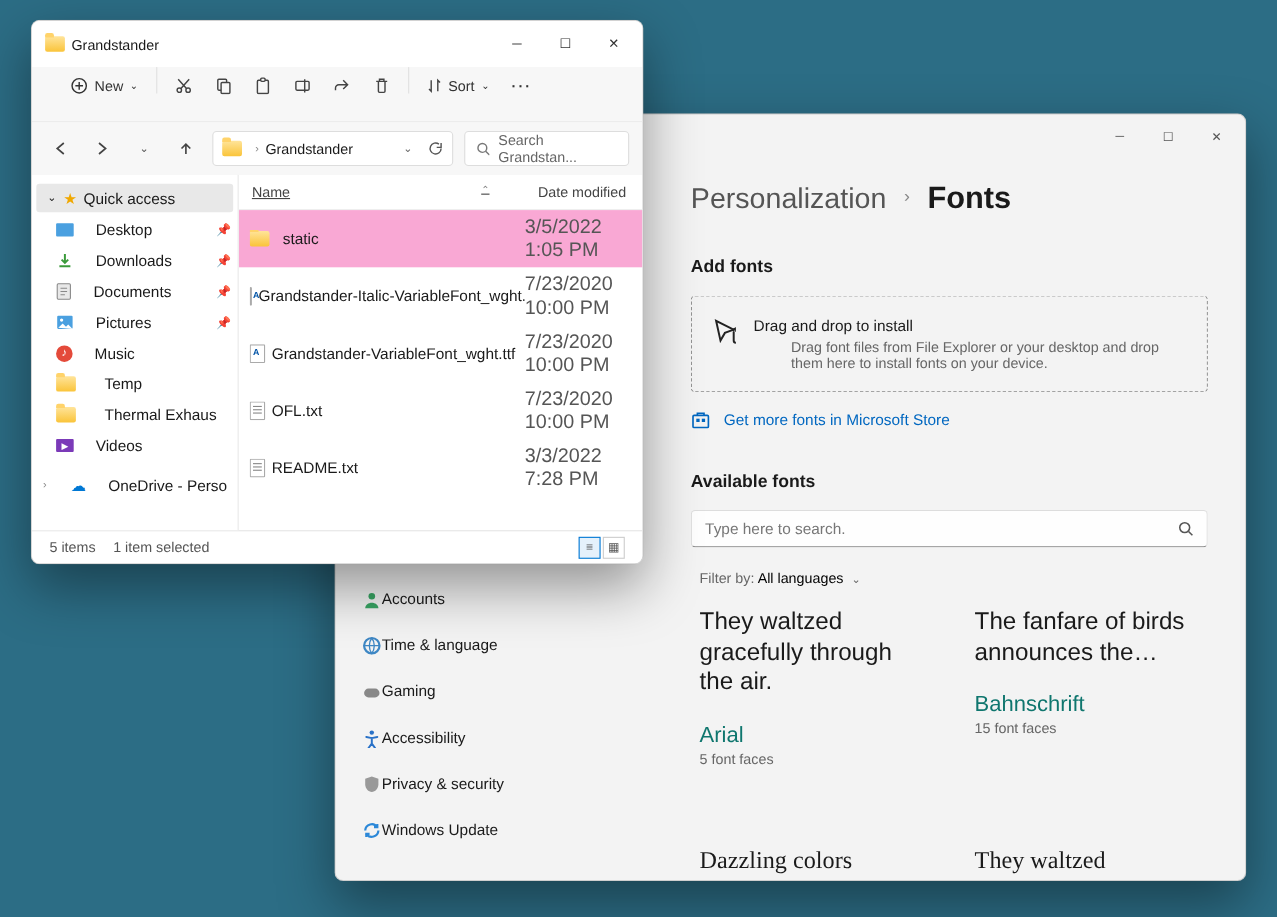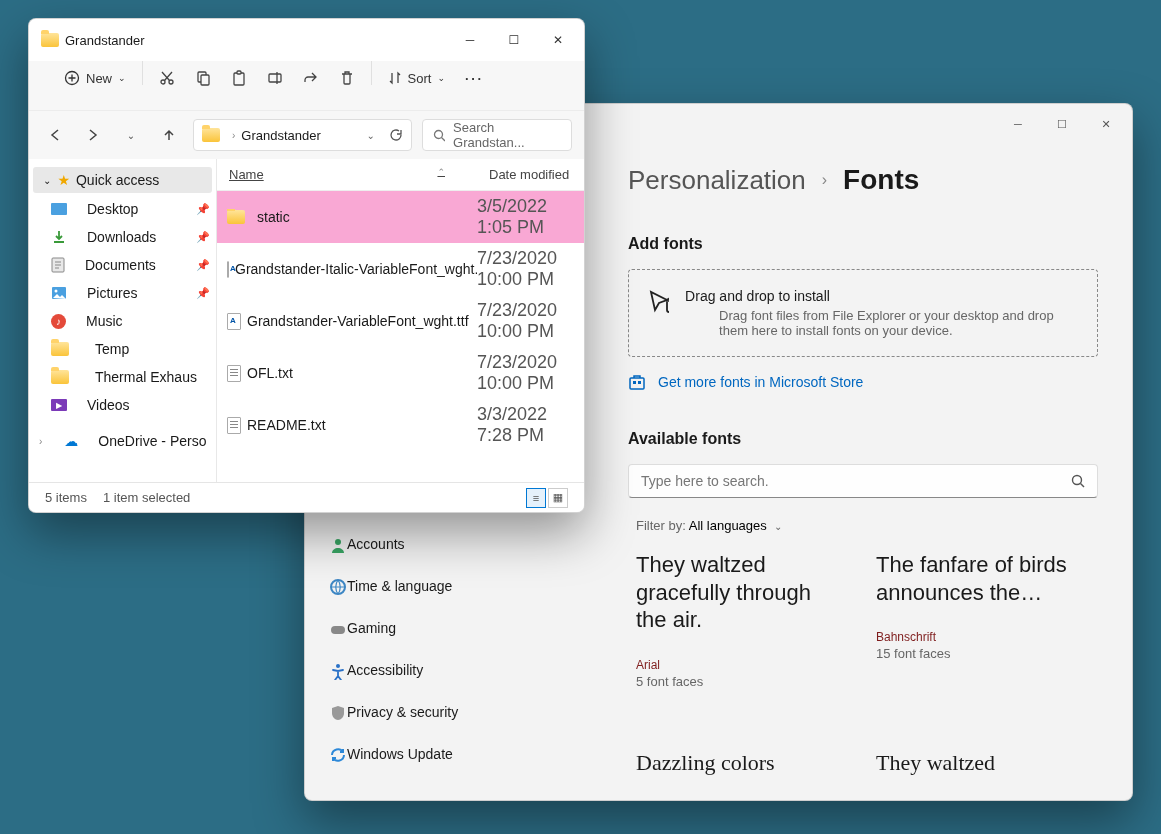--- a/index.html
+++ b/index.html
@@ -73,24 +73,24 @@
 .st-crumbs .pers{color:#555;}
 .st-crumbs .chev{color:#888;font-size:16px;}
 .st-h2{font-size:16px;font-weight:600;margin-bottom:16px;margin-top:39px;}
 .st-drop{border:1px dashed #888;border-radius:4px;padding:18px;margin-bottom:16px;display:flex;gap:16px;justify-content:center;}
 .st-drop .t1{font-size:14px;margin-bottom:4px;}
 .st-drop .t2{font-size:13px;color:#666;margin-left:34px;}
 .st-link{display:flex;align-items:center;gap:12px;color:#0067c0;font-size:14px;margin-bottom:32px;}
 .st-searchbox{display:flex;align-items:center;background:#fefefe;border:1px solid #ddd;border-radius:4px;padding:8px 12px;margin-bottom:20px;font-size:14px;color:#777;border-bottom:1px solid #888}
 .st-searchbox .mag{margin-left:auto;}
 .st-filter{font-size:13px;color:#666;margin-left:8px;margin-bottom:18px;}
-.st-fonts-grid{display:flex;gap:30px;flex-wrap:wrap;padding-left:8px;}
+.st-fonts-grid{display:flex;gap:40px;flex-wrap:wrap;padding-left:8px;}
 .st-font-card{width:210px;}
 .st-sample{font-size:22px;line-height:1.25;margin-bottom:24px;}
-.st-fname{color:#7f1d1d;font-size:12px;}
+.st-fname{color:#0f766e;font-size:20px;}
 .st-faces{color:#666;font-size:13px;margin-top:2px;}
 .bahn .st-sample{font-family:"Bahnschrift","Arial Narrow",sans-serif;}
 svg{display:block;}
 </style>
 </head>
 <body>
 
 <div class="window st">
   <div class="st-title">
     <div class="win-btn">─</div>

